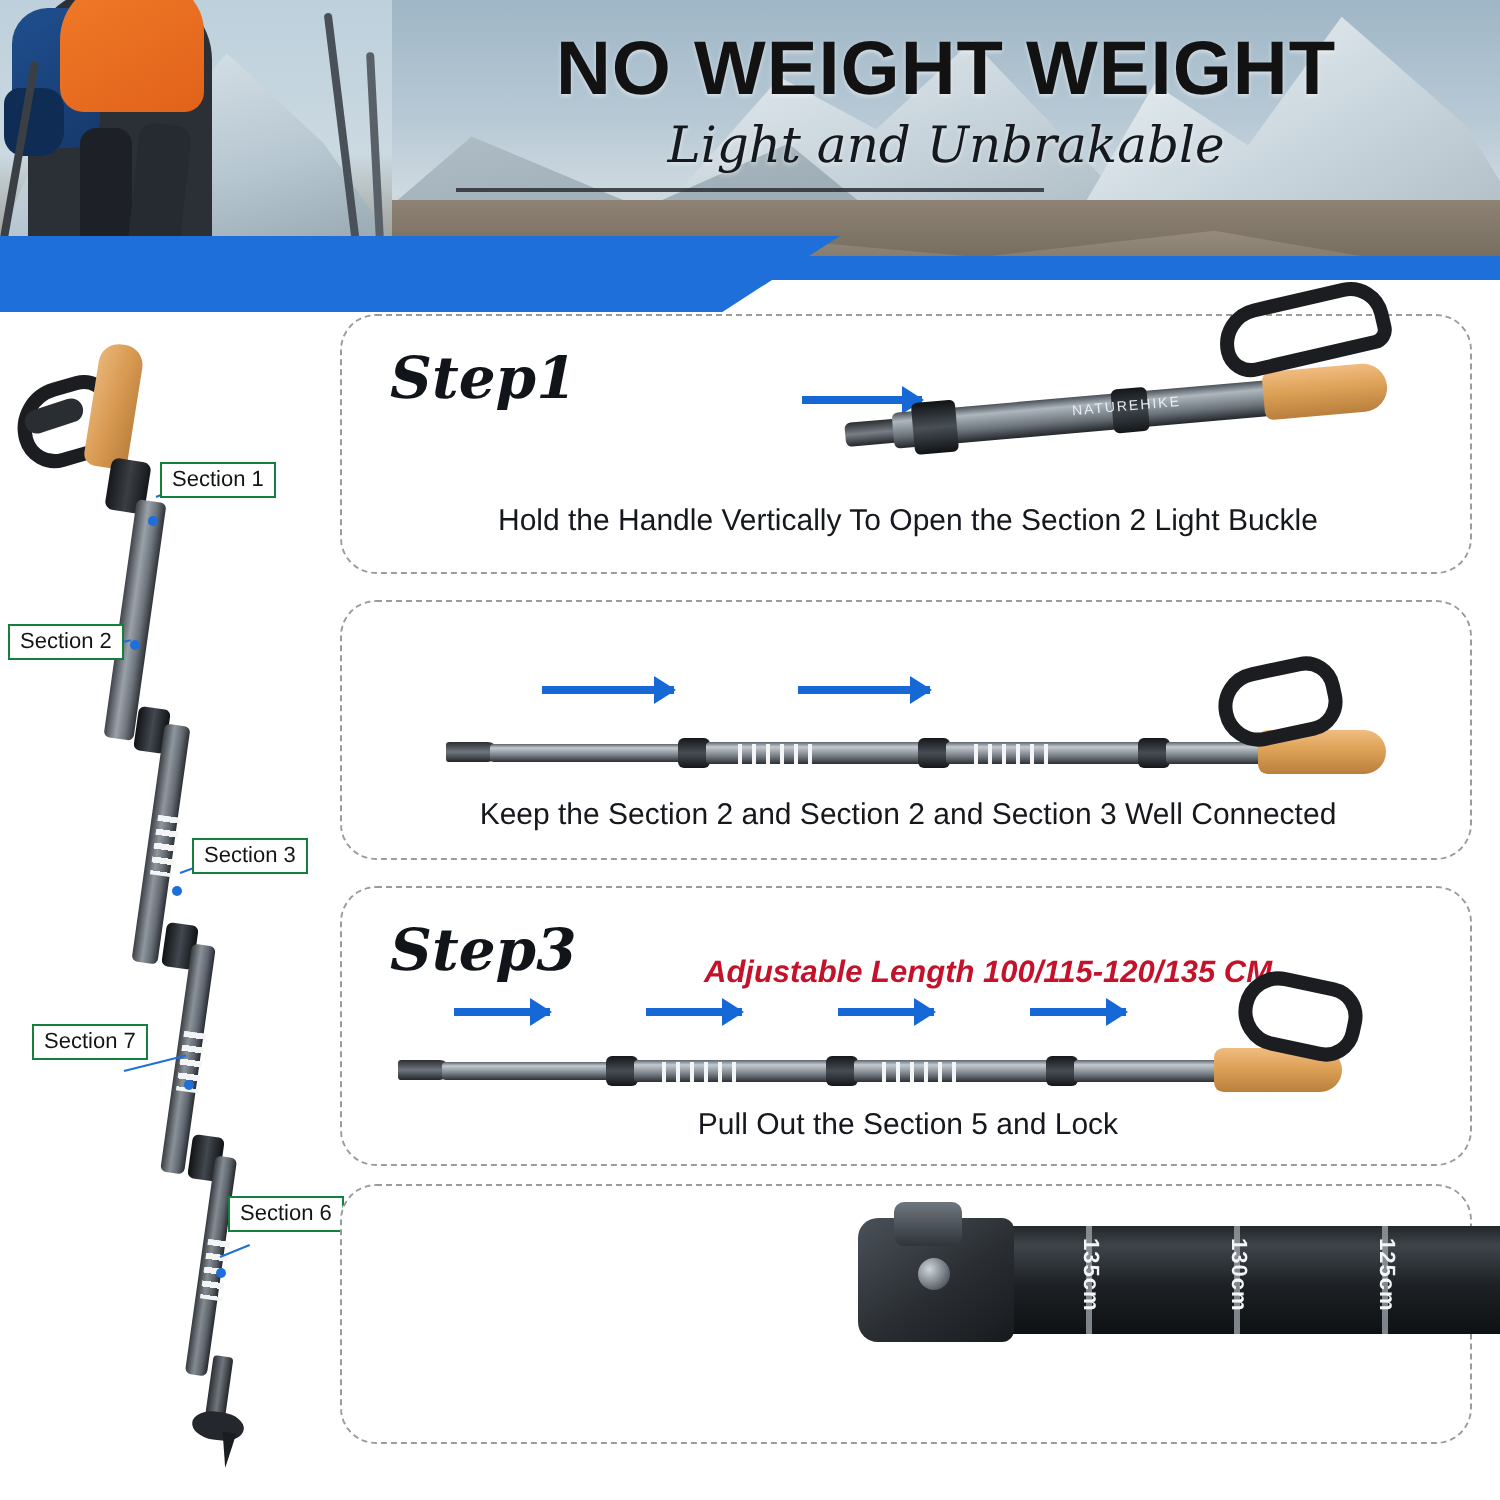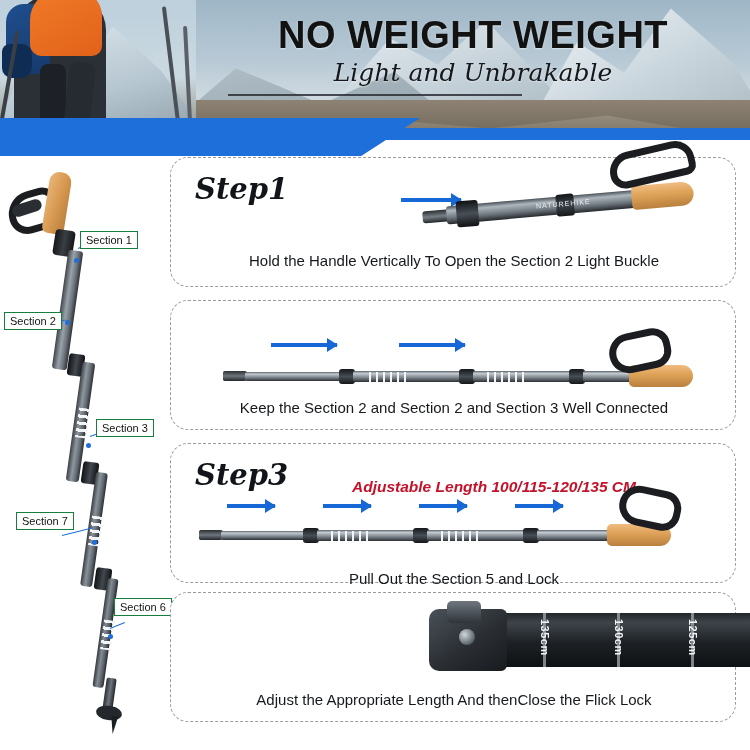--- a/index.html
+++ b/index.html
@@ -525,34 +525,33 @@
     <div class="hbands" style="left:160px; top:87px; width:40px;"></div>
     <div class="hlock" style="left:242px; top:84px;"></div>
     <div class="hshaft" style="left:256px; top:86px; width:100px;"></div>
     <div class="hbands" style="left:270px; top:87px; width:40px;"></div>
     <div class="hlock" style="left:352px; top:84px;"></div>
     <div class="hshaft" style="left:366px; top:86px; width:74px;"></div>
     <div class="hgrip" style="left:436px; top:80px;"></div>
     <div class="hstrap" style="left:448px; top:44px; transform:rotate(12deg);"></div>
   </div>
 
-  <div class="caption" style="top:110px;margin-top:16px;">Pull Out the Section 5 and Lock</div>
+  <div class="caption" style="top:110px;">Pull Out the Section 5 and Lock</div>
 </div>
 
 <div class="card" id="card4">
 
   <div class="closeup-shaft"></div>
 
   <div class="cm-band" style="left:372px;"></div>
   <div class="cm-band" style="left:446px;"></div>
   <div class="cm-band" style="left:520px;"></div>
 
   <div class="cm-mark" style="left:338px;">135cm</div>
   <div class="cm-mark" style="left:412px;">130cm</div>
   <div class="cm-mark" style="left:486px;">125cm</div>
   <div class="cm-mark" style="left:560px;">120cm</div>
 
   <div class="closeup-lock"></div>
   <div class="closeup-lever"></div>
   <div class="closeup-screw"></div>
 
-  <div class="caption" style="top:98px;">Adjust the Appropriate Length And thenClose the Flick Lock</div>
 </div>
 
 </body></html>

